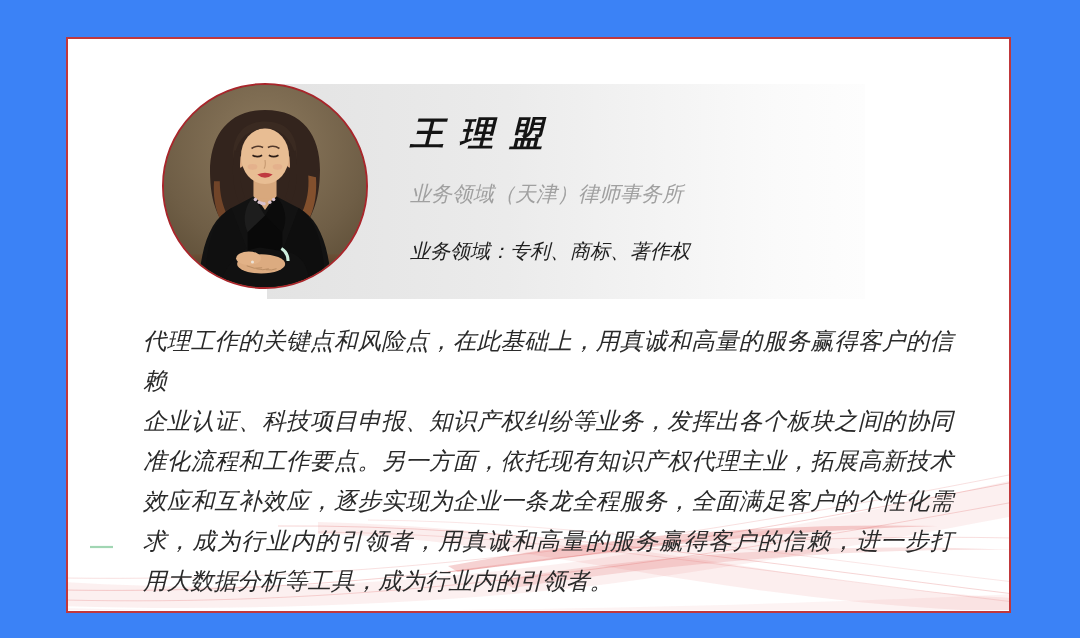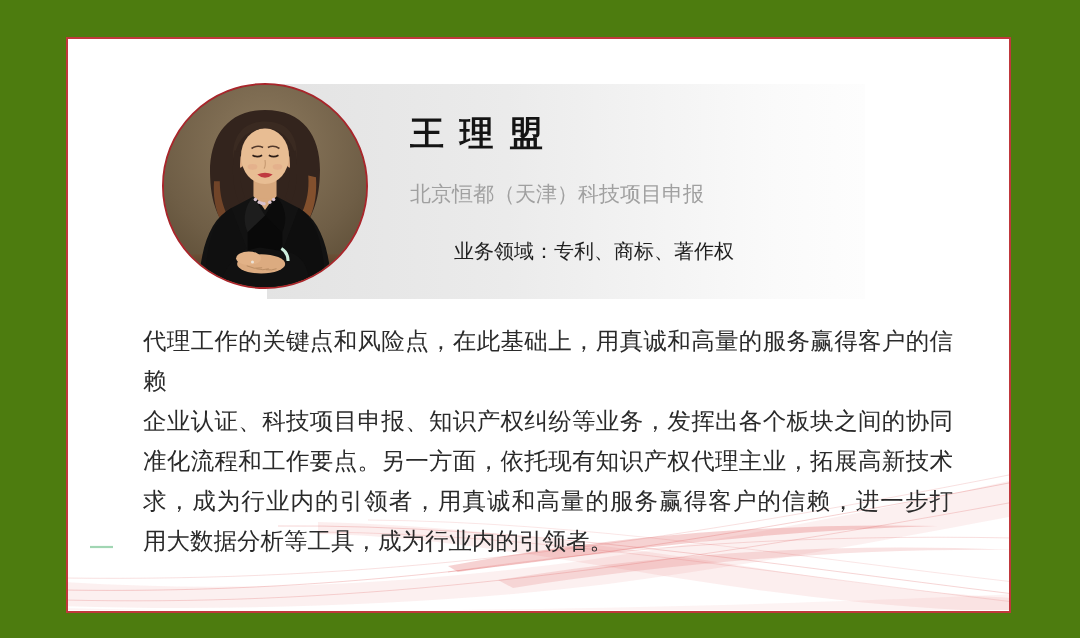--- a/index.html
+++ b/index.html
@@ -7,21 +7,21 @@
     --photo-ring-red:#a8262b;
     --wave-pink:#dd5c5c;
     --panel-gray:#e3e3e3;
     --name-color:#141414;
     --firm-gray:#a0a0a0;
     --text-dark:#2a2a2a;
   }
   *{margin:0;padding:0;box-sizing:border-box;}
   html,body{width:1080px;height:638px;background:#ffffff;overflow:hidden;
     font-family:"Liberation Sans",sans-serif;}
-  .stage{position:relative;width:1080px;height:638px;background:#4d7c0f;}
+  .stage{position:relative;width:1080px;height:638px;background:#3b82f6;font-style:italic;}
   .card{
     position:absolute;left:66px;top:37px;width:945px;height:576px;
     border:2px solid var(--card-border-red);
     background:#fff;overflow:hidden;
   }
   .panel{
     position:absolute;left:199px;top:45px;width:598px;height:215px;
     background:linear-gradient(90deg,var(--panel-gray) 0%,#ebebeb 40%,#fafafa 85%,#fdfdfd 100%);
     z-index:1;
   }
@@ -35,21 +35,21 @@
     position:absolute;left:342px;top:72px;z-index:2;
     font-size:34px;font-weight:700;letter-spacing:3px;color:var(--name-color);
     white-space:nowrap;
   }
   .firm{
     position:absolute;left:342px;top:141px;z-index:2;
     font-size:21px;color:var(--firm-gray);white-space:nowrap;
   }
   .practice{
     position:absolute;left:342px;top:199px;z-index:2;
-    font-size:20px;color:#1f1f1f;white-space:nowrap;margin-left:44px;
+    font-size:20px;color:#1f1f1f;white-space:nowrap;
   }
   .bio{
     position:absolute;left:75px;top:282px;width:810px;z-index:4;
     font-size:23.5px;line-height:40px;color:var(--text-dark);
   }
   .bio-line{text-align:justify;text-align-last:justify;}
   .bio-line.last{text-align-last:left;}
   .waves{position:absolute;left:0;top:391px;width:941px;height:180px;z-index:2;}
   .wave-fill{fill:var(--wave-pink);}
   .wave-line{stroke:var(--wave-pink);fill:none;}
@@ -118,27 +118,28 @@
           <ellipse cx="101" cy="186" rx="25" ry="10" fill="#dcab80"></ellipse>
           <ellipse cx="88" cy="180" rx="13" ry="7" fill="#e2b287"></ellipse>
           <path d="M86,188 q8,4 16,2 M96,191 q7,2 13,0 M106,192 q6,1 11,-1" stroke="#b98c63" stroke-width="1" fill="none"></path>
           <circle cx="92" cy="184" r="1.6" fill="#ece2d6"></circle>
           <rect width="210" height="210" fill="none"></rect>
         </g>
       </svg>
     </div>
 
     <div class="name">王 理 盟</div>
-    <div class="firm">北京恒都（天津）科技项目申报</div>
+    <div class="firm">业务领域（天津）律师事务所</div>
     <div class="practice">业务领域：专利、商标、著作权</div>
 
     <div class="bio">
         <div class="bio-line">代理工作的关键点和风险点，在此基础上，用真诚和高量的服务赢得客户的信赖</div>
         <div class="bio-line">企业认证、科技项目申报、知识产权纠纷等业务，发挥出各个板块之间的协同</div>
         <div class="bio-line">准化流程和工作要点。另一方面，依托现有知识产权代理主业，拓展高新技术</div>
+        <div class="bio-line">效应和互补效应，逐步实现为企业一条龙全程服务，全面满足客户的个性化需</div>
         <div class="bio-line">求，成为行业内的引领者，用真诚和高量的服务赢得客户的信赖，进一步打</div>
         <div class="bio-line last">用大数据分析等工具，成为行业内的引领者。</div>
       </div>
 
     <svg class="waves" viewBox="0 0 941 180" preserveAspectRatio="none">
       <path class="wave-fill" opacity="0.09" d="M-5,152 C180,164 360,152 520,130 C680,106 830,76 946,50 L946,86 C830,108 690,134 540,154 C380,174 170,182 -5,176 Z"></path>
       <path class="wave-fill" opacity="0.10" d="M250,92 C430,96 620,128 770,150 C840,160 900,166 946,168 L946,182 C860,180 780,172 690,160 C540,140 390,106 250,104 Z"></path>
       <path class="wave-fill" opacity="0.28" d="M380,136 C530,108 700,92 870,96 C710,100 545,120 390,142 Z"></path>
       <path class="wave-fill" opacity="0.18" d="M430,150 C590,124 760,112 946,120 C770,118 600,134 445,158 Z"></path>
       <path class="wave-fill" opacity="0.07" d="M-5,178 C300,186 700,176 946,164 L946,182 L-5,182 Z"></path>

